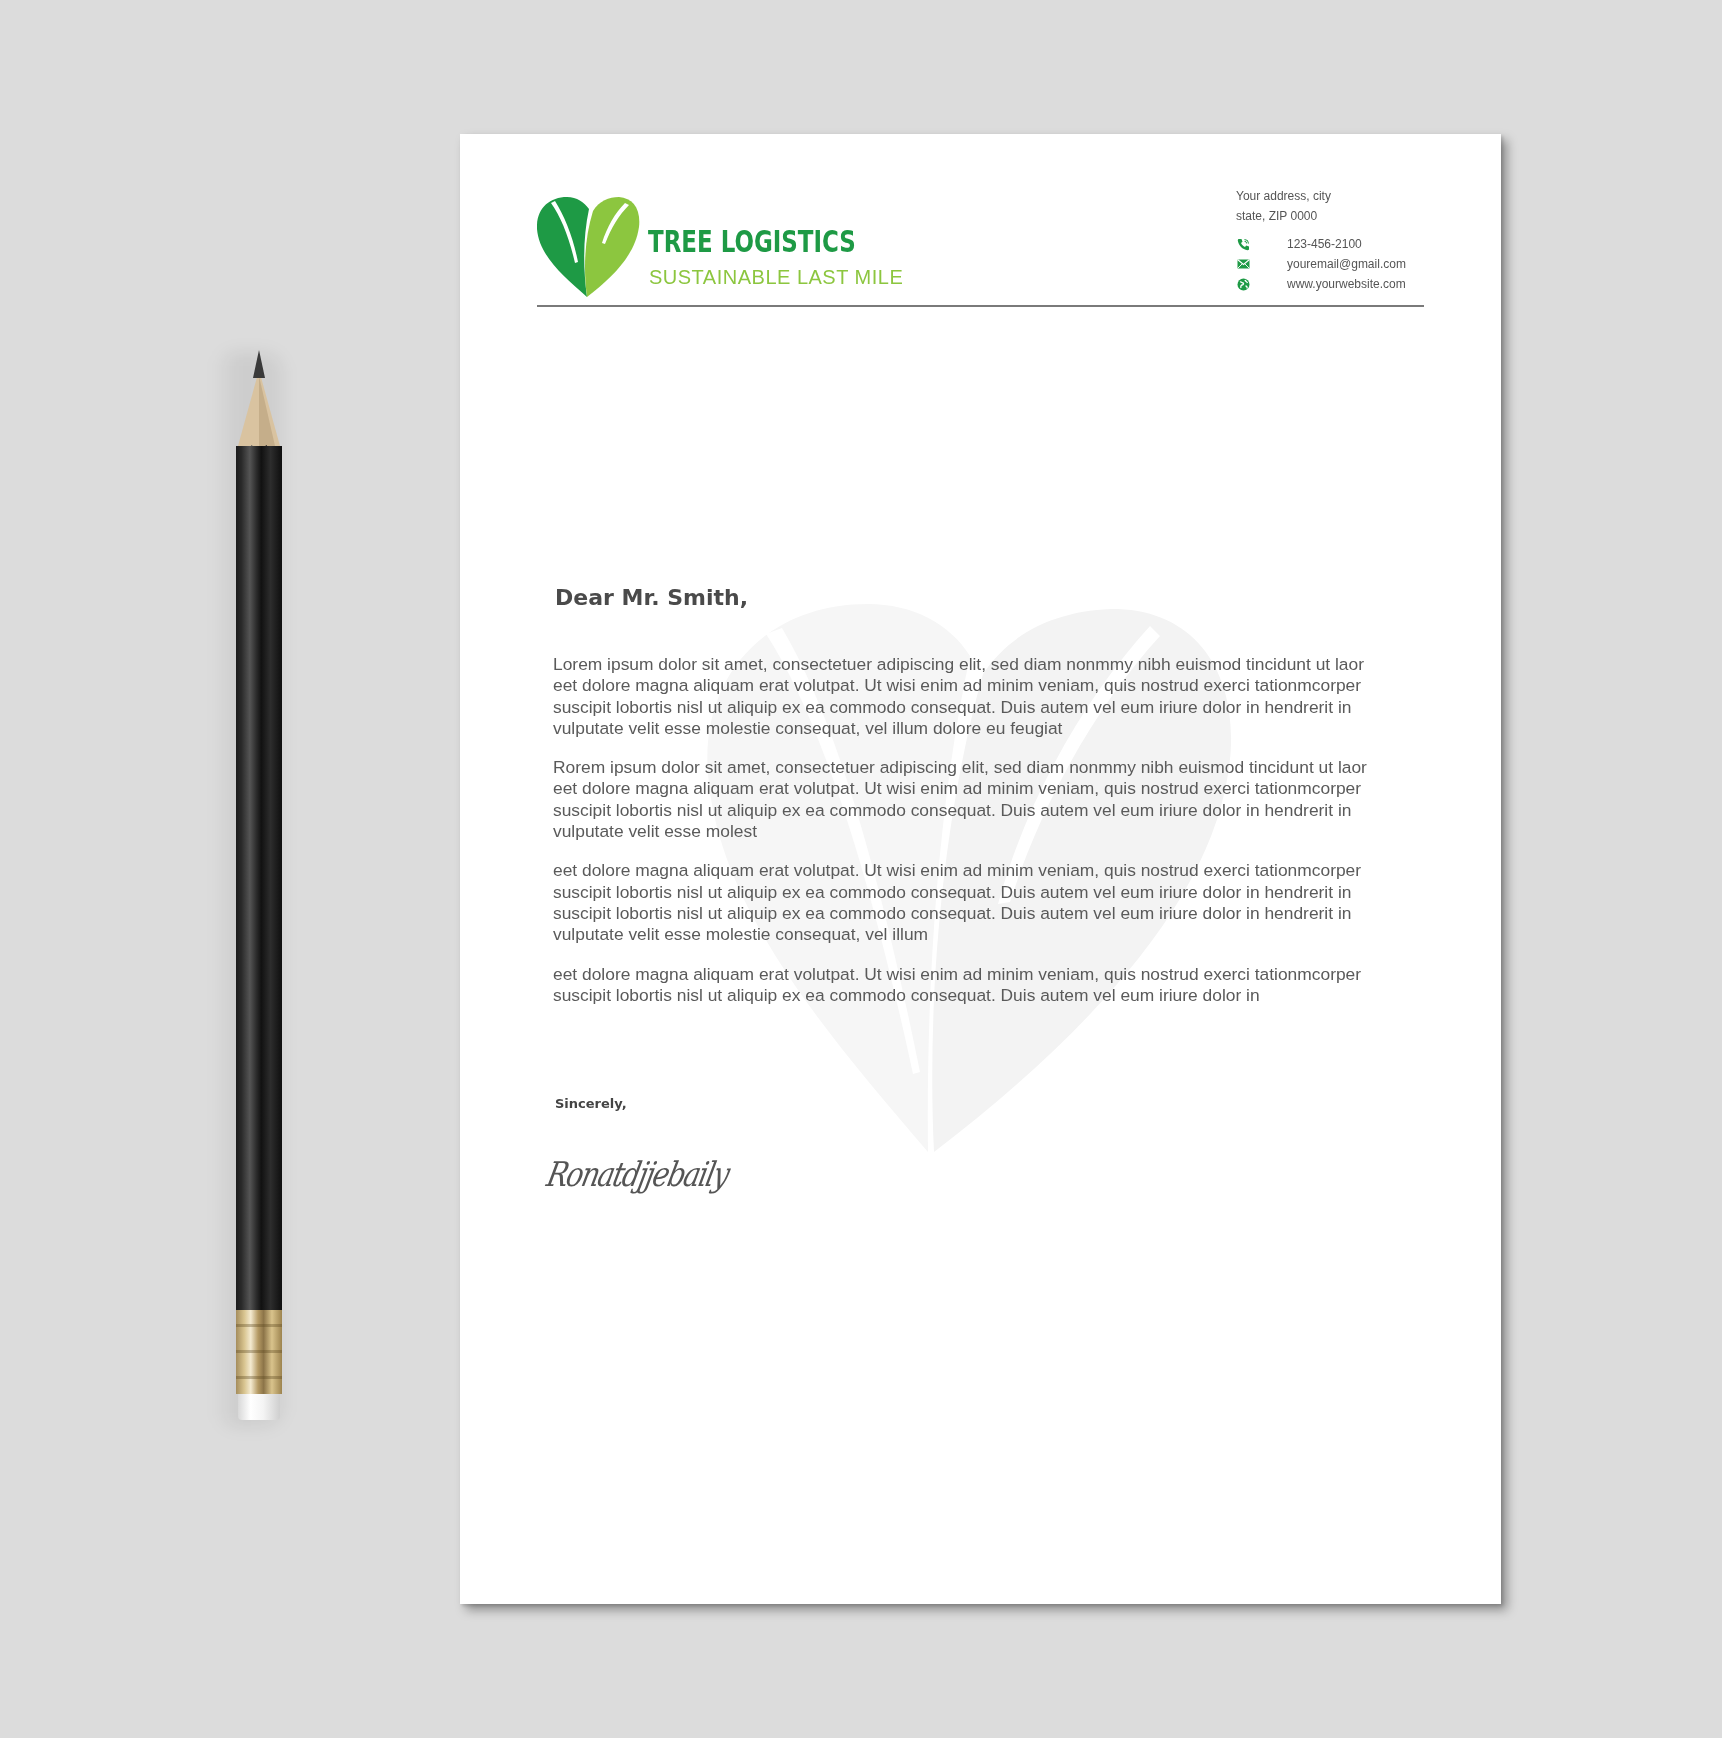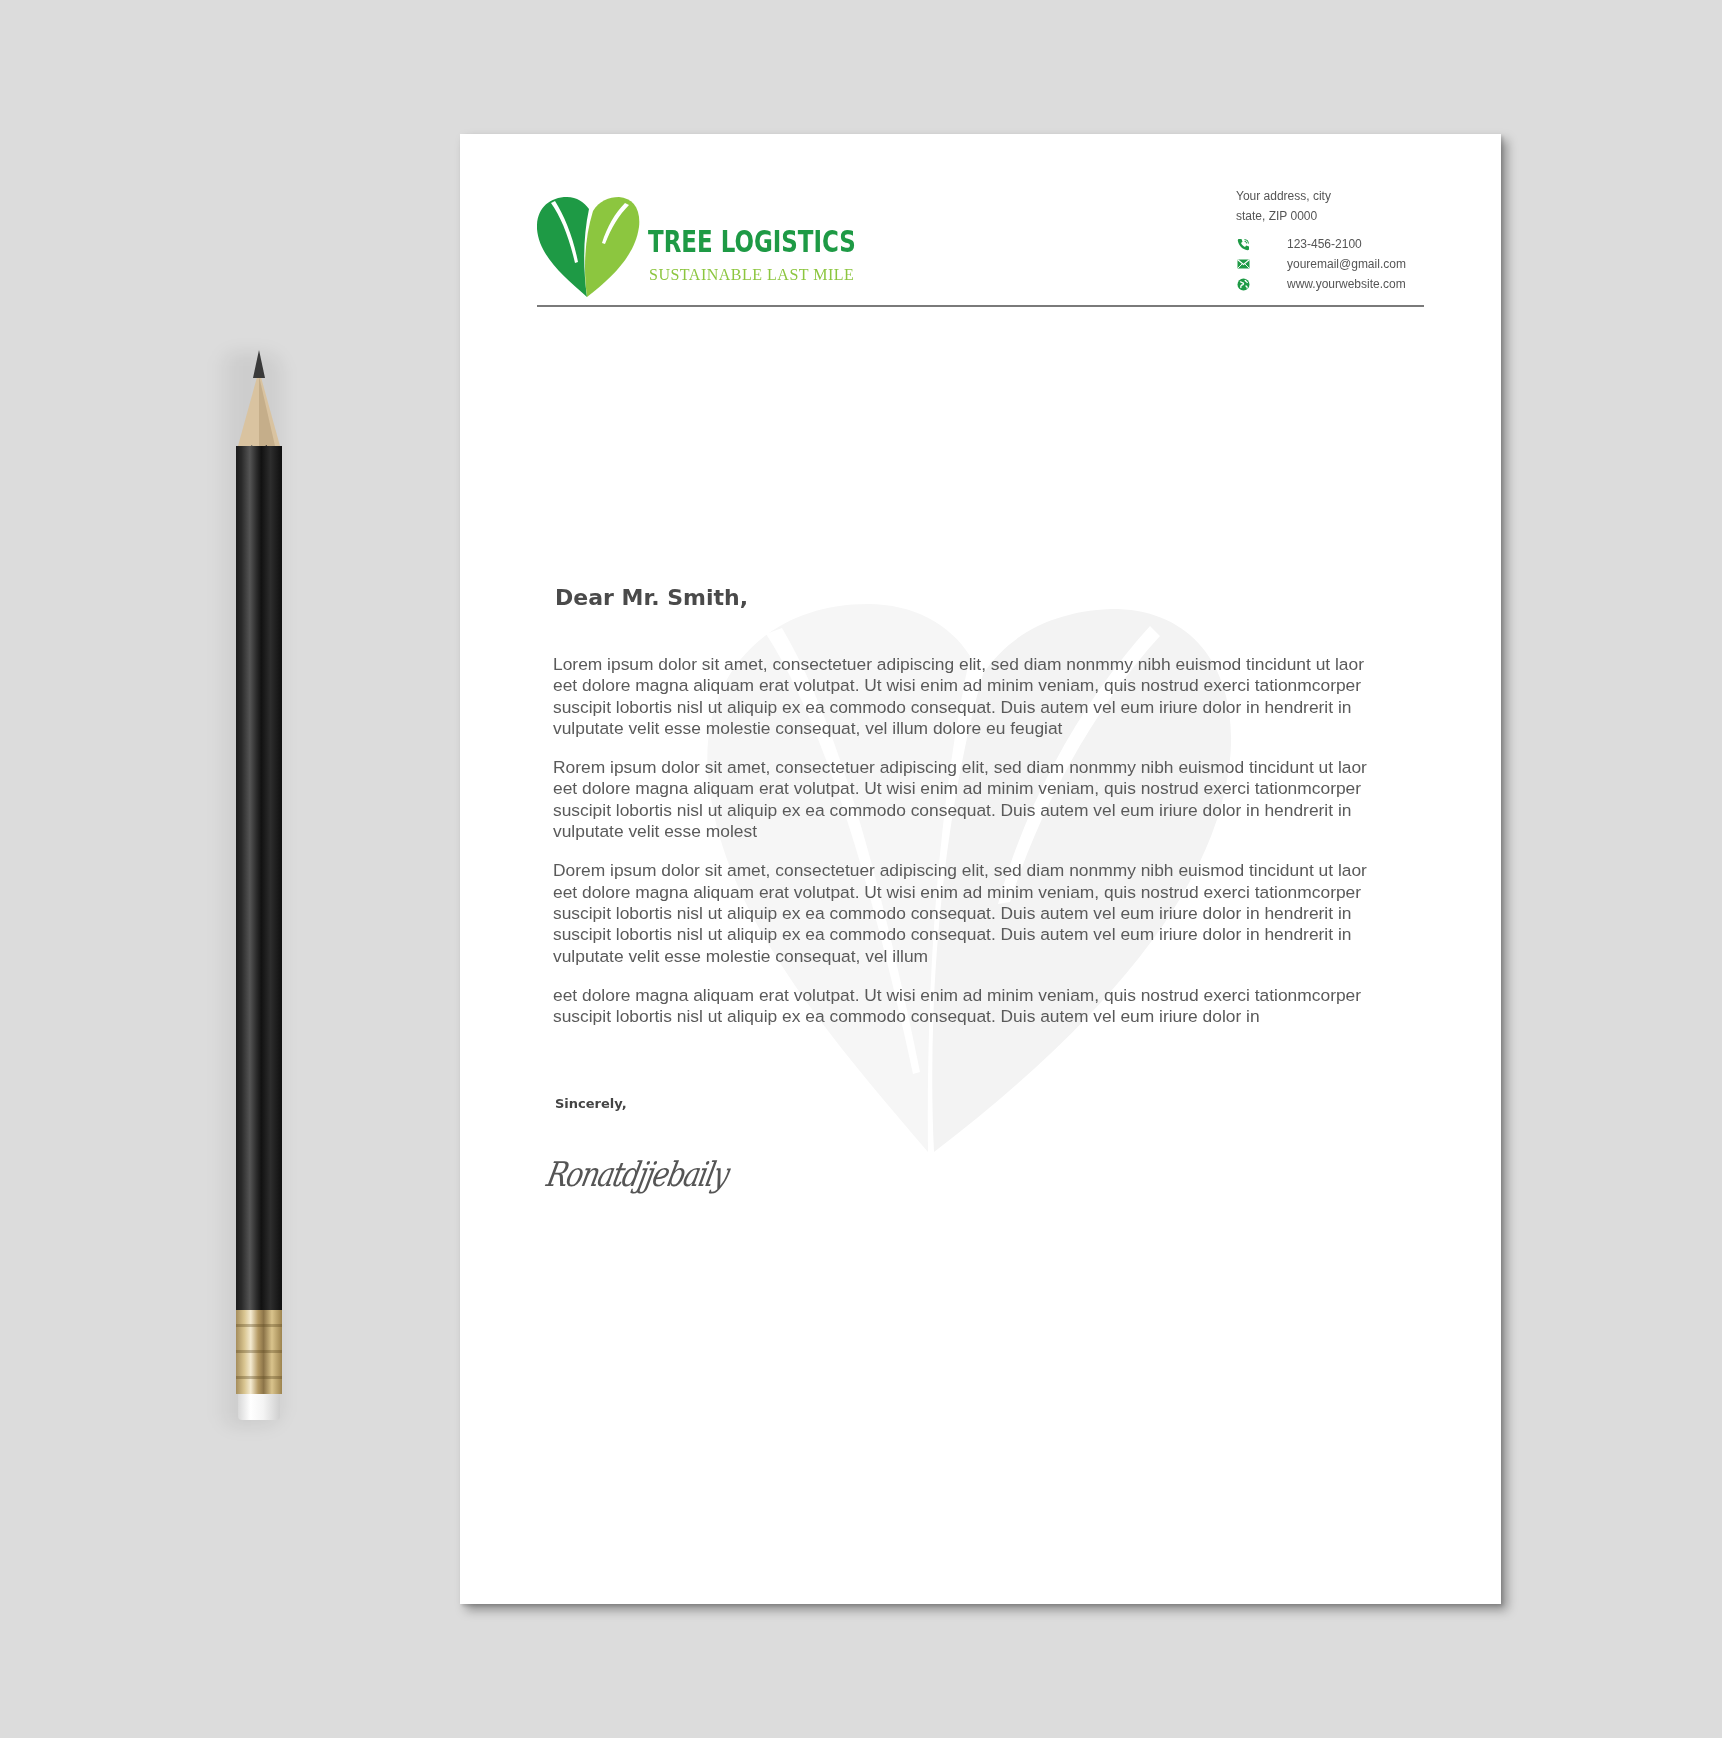--- a/index.html
+++ b/index.html
@@ -151,22 +151,22 @@
       color: #1e9a45;
       transform: scaleX(0.74);
       transform-origin: left top;
       white-space: nowrap;
       line-height: 1;
     }
     .brand-tagline {
       position: absolute;
       left: 189px;
       top: 133px;
-      font-family: Liberation Serif, serif;
-      font-size: 16px;
+      font-family: Liberation Sans, sans-serif;
+      font-size: 20px;
       color: #8cc63f;
       letter-spacing: 0.5px;
       white-space: nowrap;
       line-height: 1;
     }
     .contact {
       position: absolute;
       left: 776px;
       top: 52px;
       font-family: "Liberation Sans", sans-serif;
@@ -338,21 +338,20 @@
       <span class="line">suscipit lobortis nisl ut aliquip ex ea commodo consequat. Duis autem vel eum iriure dolor in hendrerit in</span>
       <span class="line">vulputate velit esse molestie consequat, vel illum dolore eu feugiat</span>
     </p>
     <p>
       <span class="line">Rorem ipsum dolor sit amet, consectetuer adipiscing elit, sed diam nonmmy nibh euismod tincidunt ut laor</span>
       <span class="line">eet dolore magna aliquam erat volutpat. Ut wisi enim ad minim veniam, quis nostrud exerci tationmcorper</span>
       <span class="line">suscipit lobortis nisl ut aliquip ex ea commodo consequat. Duis autem vel eum iriure dolor in hendrerit in</span>
       <span class="line">vulputate velit esse molest</span>
     </p>
     <p>
-      <span class="line">Dorem ipsum dolor sit amet, consectetuer adipiscing elit, sed diam nonmmy nibh euismod tincidunt ut laor</span>
       <span class="line">eet dolore magna aliquam erat volutpat. Ut wisi enim ad minim veniam, quis nostrud exerci tationmcorper</span>
       <span class="line">suscipit lobortis nisl ut aliquip ex ea commodo consequat. Duis autem vel eum iriure dolor in hendrerit in</span>
       <span class="line">suscipit lobortis nisl ut aliquip ex ea commodo consequat. Duis autem vel eum iriure dolor in hendrerit in</span>
       <span class="line">vulputate velit esse molestie consequat, vel illum</span>
     </p>
     <p>
       <span class="line">eet dolore magna aliquam erat volutpat. Ut wisi enim ad minim veniam, quis nostrud exerci tationmcorper</span>
       <span class="line">suscipit lobortis nisl ut aliquip ex ea commodo consequat. Duis autem vel eum iriure dolor in</span>
     </p>
   </div>

